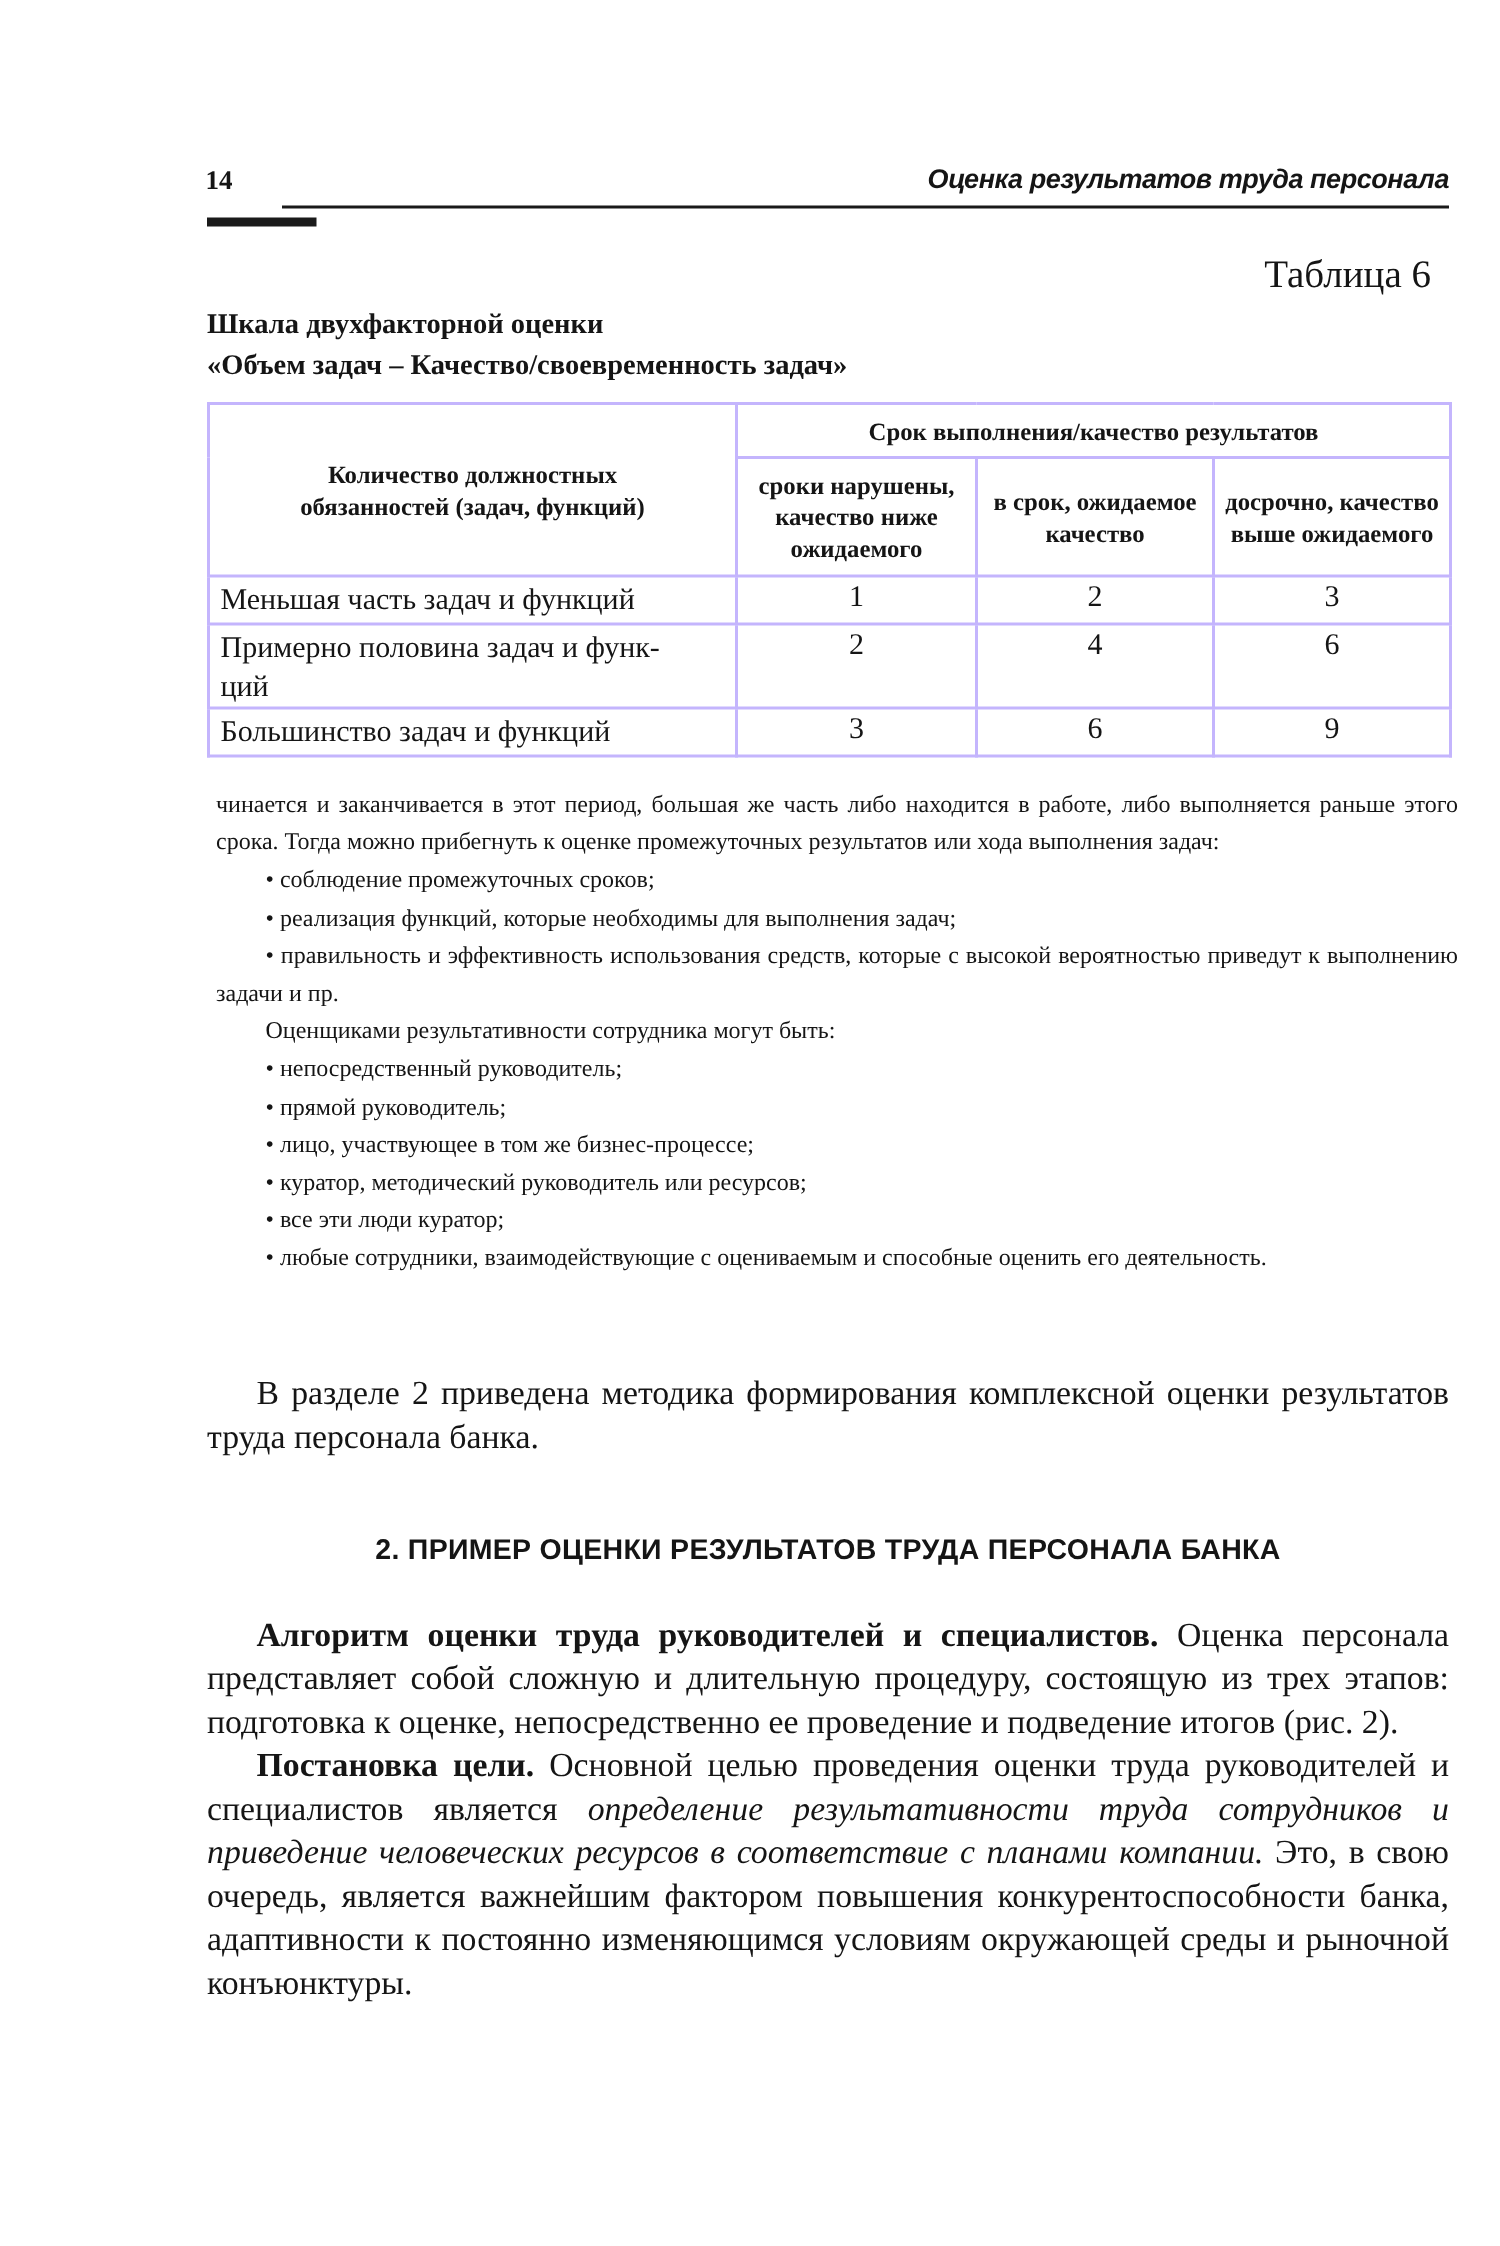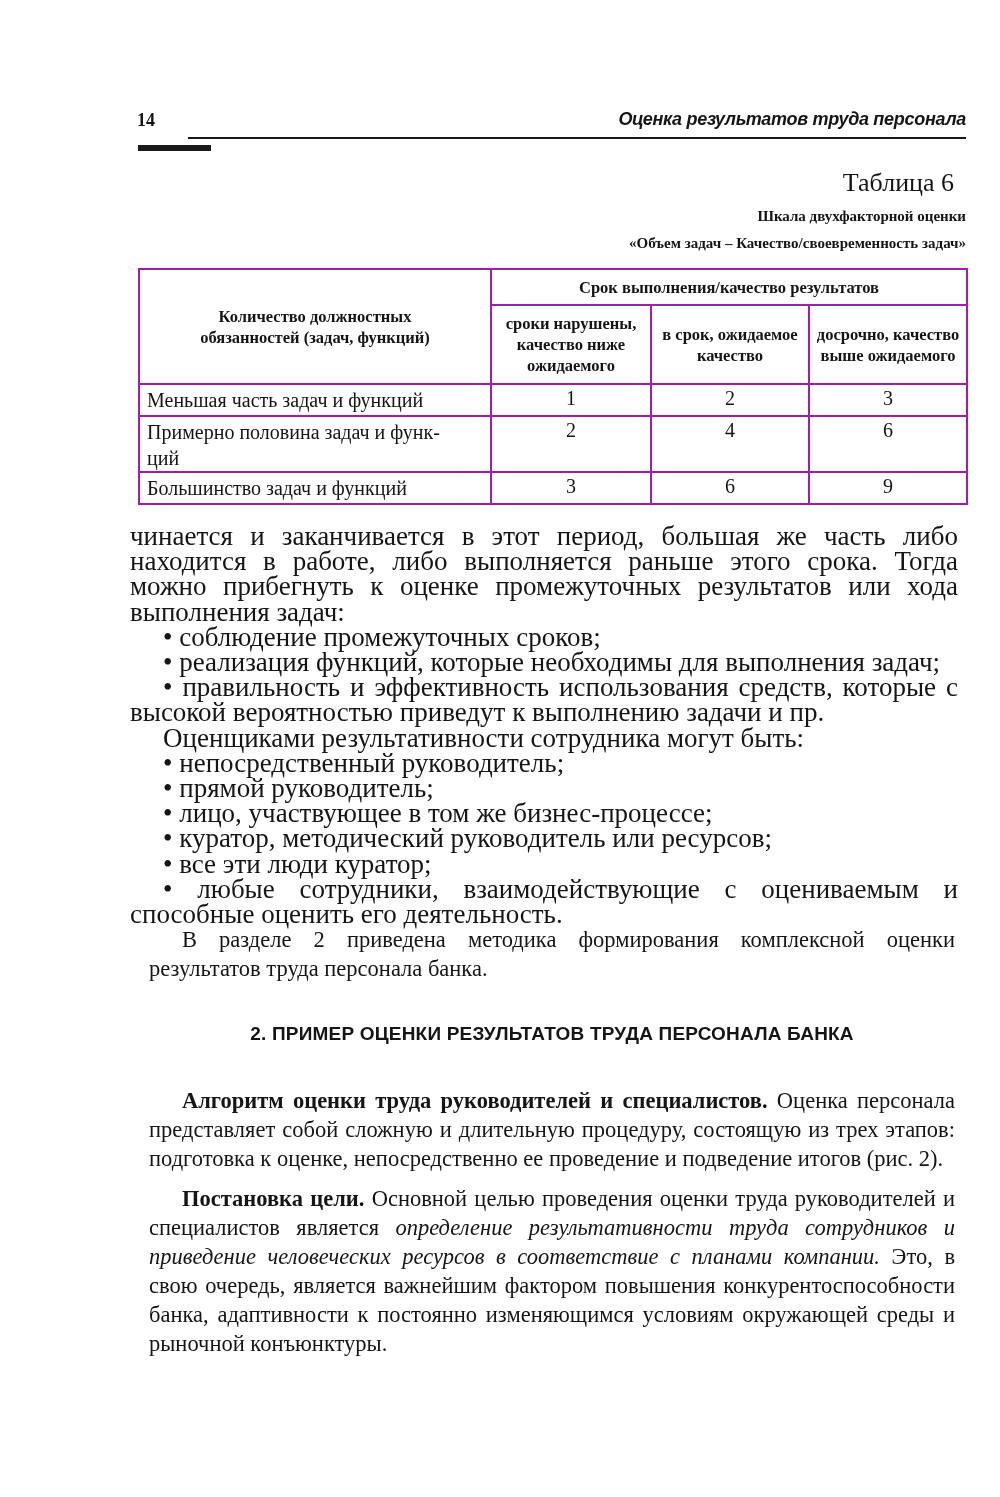--- a/index.html
+++ b/index.html
@@ -4,41 +4,41 @@
 <style>
   html, body { margin: 0; padding: 0; background: #ffffff; }
   body { width: 1000px; height: 1497px; position: relative; overflow: hidden;
          font-family: "Liberation Serif", "DejaVu Serif", serif; color: #151515; }
   .abs { position: absolute; }
   .page-num { left: 137px; top: 110px; font-size: 18px; font-weight: bold; font-family: "Liberation Serif", serif; }
   .running-head { right: 34px; top: 109px; font-size: 18px; font-style: italic; font-weight: bold; font-family: "Liberation Sans", sans-serif; letter-spacing: -0.3px; }
   .rule { left: 188px; top: 137px; width: 778px; height: 2px; background: #1a1a1a; }
   .rule-block { left: 138px; top: 145px; width: 73px; height: 6px; background: #1a1a1a; }
   .table-label { right: 46px; top: 168px; font-size: 26px; }
-  .table-title { left: 138px; width: 828px; top: 203px; text-align: right; font-size: 15px; font-weight: bold; line-height: 27px; }
+  .table-title { left: 138px; width: 828px; top: 203px; text-align: left; font-size: 19px; font-weight: bold; line-height: 27px; }
 
   table.scale { position: absolute; left: 138px; top: 268px; width: 828px; border-collapse: collapse; table-layout: fixed; }
-  table.scale td, table.scale th { border: 2px solid #a21caf; padding: 0 6px; vertical-align: middle; }
+  table.scale td, table.scale th { border: 2px solid #c4b5fd; padding: 0 6px; vertical-align: middle; }
   table.scale th { font-weight: bold; font-size: 16.5px; line-height: 21px; text-align: center; }
   table.scale th.group { height: 34px; }
   table.scale th.sub { height: 77px; }
   table.scale td { font-size: 20px; line-height: 26px; }
   table.scale td.val { text-align: center; vertical-align: top; }
   table.scale td.lbl { text-align: left; vertical-align: top; padding-left: 7px; padding-top: 2px; }
   tr.r1 td { height: 28px; }
   tr.r2 td { height: 52px; margin-top: 40px; }
   tr.r3 td { height: 28px; }
 
-  .body-text { left: 130px; width: 828px; font-size: 27px; line-height: 25.2px; text-align: justify; }
+  .body-text { left: 144px; width: 828px; font-size: 16px; line-height: 25.2px; text-align: justify; }
   .body-text p { margin: 0; }
   .indent { text-indent: 33px; }
   .bullet { text-indent: 33px; }
   .bullet::before { content: "• "; }
   .large-text { left: 138px; width: 828px; font-size: 22.5px; line-height: 29px; text-align: justify; }
-  .large-text p { margin: 11px; }
+  .large-text p { margin: 0; }
   .section-heading { left: 138px; width: 828px; top: 1023px; text-align: center; font-family: "Liberation Sans", sans-serif; font-weight: bold; font-size: 19px; letter-spacing: 0.2px; }
   b.run-in { font-weight: bold; }
   i.emph { font-style: italic; }
 </style>
 </head>
 <body>
 
 <div class="abs page-num">14</div>
 <div class="abs running-head">Оценка результатов труда персонала</div>
 <div class="abs rule"></div>

